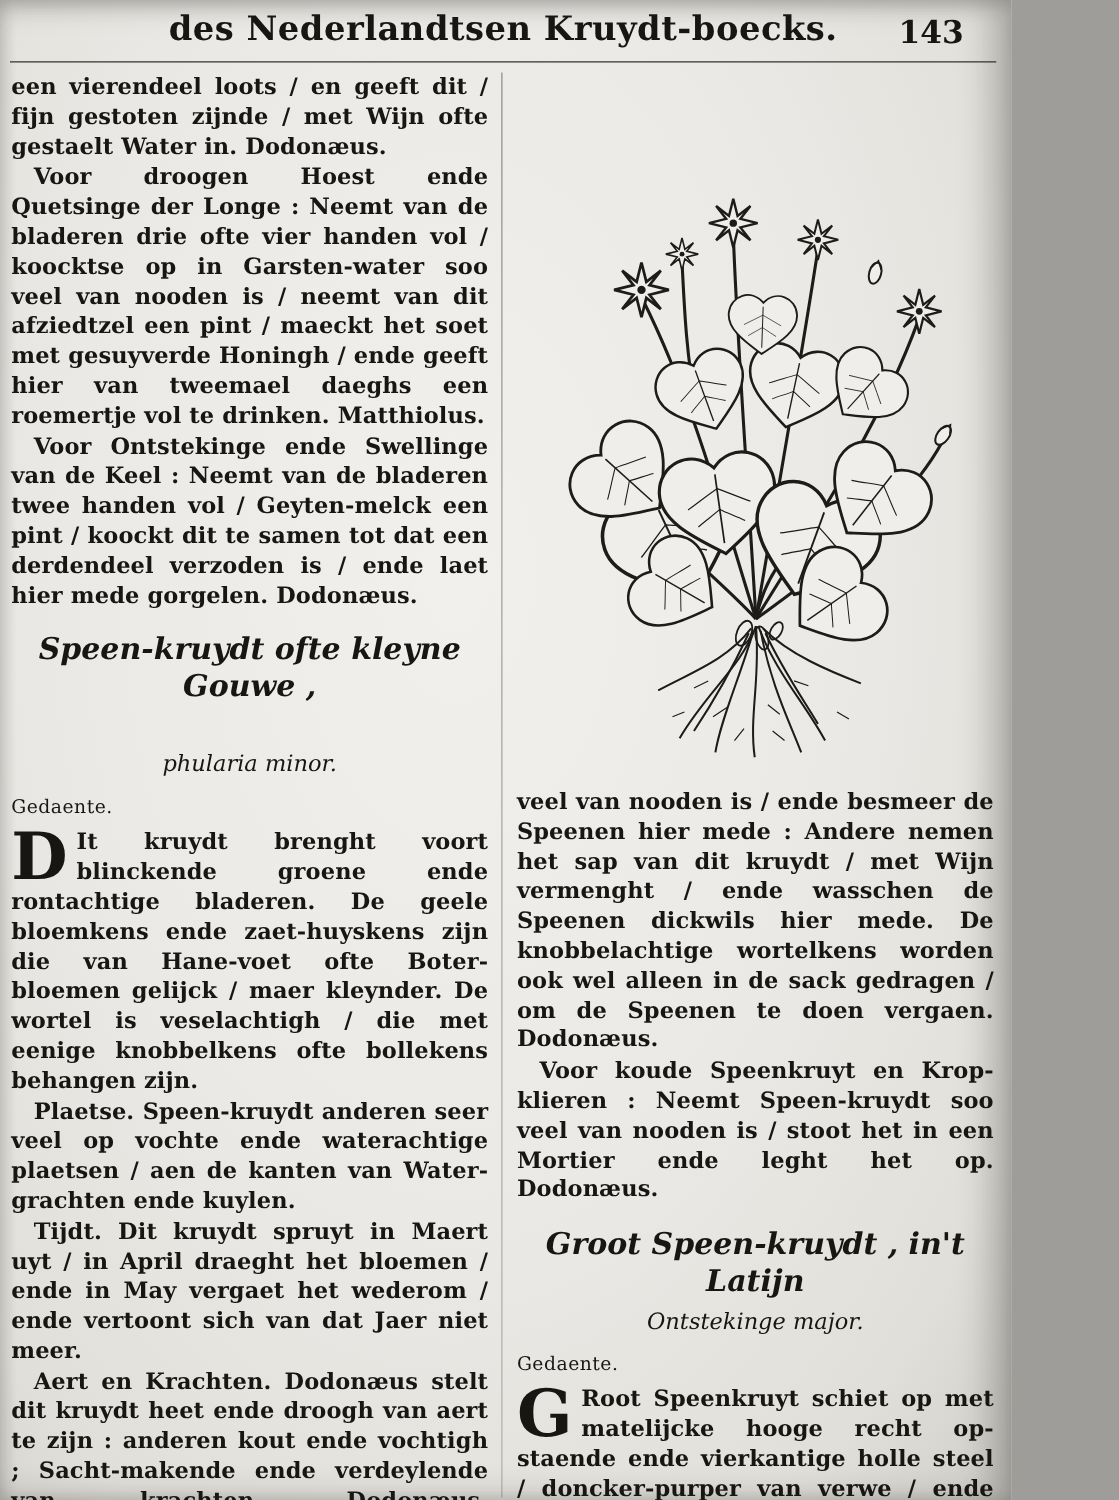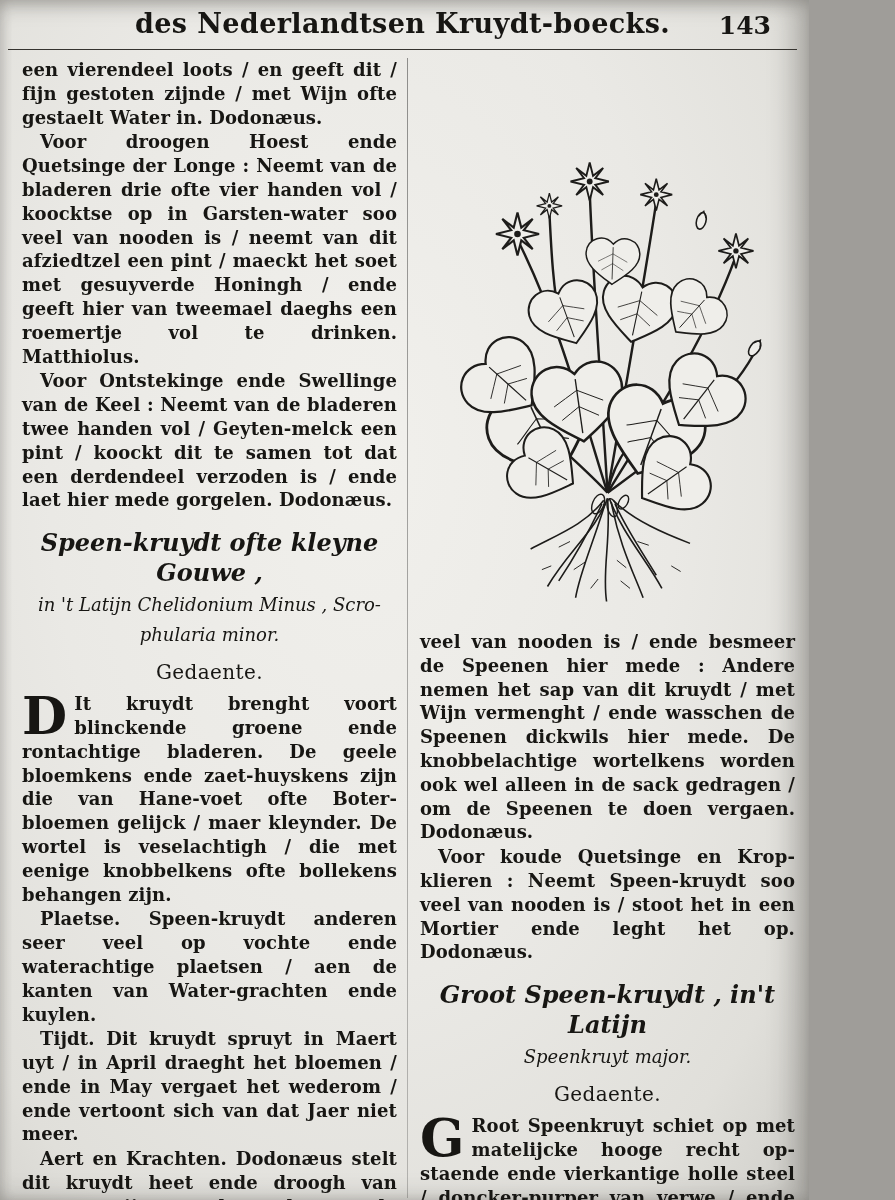--- a/index.html
+++ b/index.html
@@ -24,21 +24,21 @@
     font-weight:700;
     letter-spacing:.4px;
   }
   .page-number {
     position:absolute; right:28px; top:3px;
     font-size:25px; font-weight:700;margin-left:16px;
   }
   .header-rule { border-top:1.6px solid #35332f; margin:3px 2px 6px 2px; }
   .columns { display:flex; height:1142px; }
   .col { flex:1 1 0; min-width:0; }
-  .col-left { padding:2px 10px 0 3px;margin-left:13px; }
+  .col-left { padding:2px 10px 0 3px; }
   .col-divider { width:1px; background:linear-gradient(rgba(0,0,0,.40), rgba(0,0,0,.22)); margin-top:2px; }
   .col-right { padding:2px 4px 0 12px; }
 
   .body-text {
     font-size:18px;
     line-height:23.8px;
     font-weight:700;
     text-align:justify;
     text-indent:18px;
     letter-spacing:.1px;
@@ -50,22 +50,21 @@
     text-align:center;
     font-style:italic;
     font-weight:600;
     margin:16px 0 4px 0;
     line-height:1.25;
   }
   .heading-main { font-size:24px; }
   .heading-sub  { font-size:18px; font-weight:500; }
 
   .section-label {
-    text-align:center;
-    font-size:20px;
+    font-size:15px;
     font-weight:400;
     margin:12px 0 8px 0;
     letter-spacing:.4px;
   }
 
   .dropcap {
     float:left;
     font-size:52px;
     line-height:42px;
     font-weight:700;
@@ -103,21 +102,21 @@
 
   <main class="columns">
 
     <section class="col col-left">
       <p class="body-text no-indent">een vierendeel loots / en geeft dit / fijn gestoten zijnde / met Wijn ofte gestaelt Water in.  Dodonæus.</p>
       <p class="body-text">Voor droogen Hoest ende Quetsinge der Longe : Neemt van de bladeren drie ofte vier handen vol / koocktse op in Garsten-water soo veel van nooden is / neemt van dit afziedtzel een pint / maeckt het soet met gesuyverde Honingh / ende geeft hier van tweemael daeghs een roemertje vol te drinken.  Matthiolus.</p>
       <p class="body-text">Voor Ontstekinge ende Swellinge van de Keel : Neemt van de bladeren twee handen vol / Geyten-melck een pint / koockt dit te samen tot dat een derdendeel verzoden is / ende laet hier mede gorgelen.  Dodonæus.</p>
 
       <h2 class="chapter-heading">
         <span class="heading-main">Speen-kruydt ofte kleyne Gouwe ,</span><br>
-        <span class="heading-sub">in 't Latijn Chelidonium Minus ,  Scro-</span><br>
+        <br>
         <span class="heading-sub">phularia minor.</span>
       </h2>
 
       <div class="section-label">Gedaente.</div>
 
       <p class="body-text no-indent">
         <span class="dropcap">D</span><span>It kruydt brenght voort blinckende groene ende rontachtige bladeren.  De geele bloemkens ende zaet-huyskens zijn die van Hane-voet ofte Boter-bloemen gelijck / maer kleynder.  De wortel is veselachtigh / die met eenige knobbelkens ofte bollekens behangen zijn.</span>
       </p>
 
       <p class="body-text">Plaetse.  Speen-kruydt anderen seer veel op vochte ende waterachtige plaetsen / aen de kanten van Water-grachten ende kuylen.</p>
@@ -197,25 +196,25 @@
             <path d="M208,430 C222,460 240,486 252,506"></path>
           </g>
 
           <g stroke="#1d1c1a" stroke-width="1" fill="none">
             <path d="M160,470 L148,476 M176,492 L164,500 M210,490 L220,498 M232,470 L244,474 M190,510 L182,520 M214,512 L224,520 M140,496 L130,500 M268,496 L278,502"></path>
           </g>
         </svg>
       </figure>
 
       <p class="body-text no-indent">veel van nooden is / ende besmeer de Speenen hier mede :  Andere nemen het sap van dit kruydt / met Wijn vermenght / ende wasschen de Speenen dickwils hier mede. De knobbelachtige wortelkens worden ook wel alleen in de sack gedragen / om de Speenen te doen vergaen.  Dodonæus.</p>
-      <p class="body-text">Voor koude Quetsinge en Krop-klieren : Neemt Speen-kruydt soo veel van nooden is / stoot het in een Mortier ende leght het op.  Dodonæus.</p>
+      <p class="body-text">Voor koude Speenkruyt en Krop-klieren : Neemt Speen-kruydt soo veel van nooden is / stoot het in een Mortier ende leght het op.  Dodonæus.</p>
 
       <h2 class="chapter-heading">
         <span class="heading-main">Groot Speen-kruydt ,  in't Latijn</span><br>
-        <span class="heading-sub">Speenkruyt major.</span>
+        <span class="heading-sub">Ontstekinge major.</span>
       </h2>
 
       <div class="section-label">Gedaente.</div>
 
       <p class="body-text no-indent">
         <span class="dropcap">G</span><span>Root Speenkruyt schiet op met matelijcke hooge recht op-staende ende vierkantige holle steel /  doncker-purper van verwe /  ende boven in eenige zijde-scheuten verdeelt.  Aen desen steel bloemkens de breede</span>
       </p>
 
       <div class="catchword">spits</div>
     </section>

